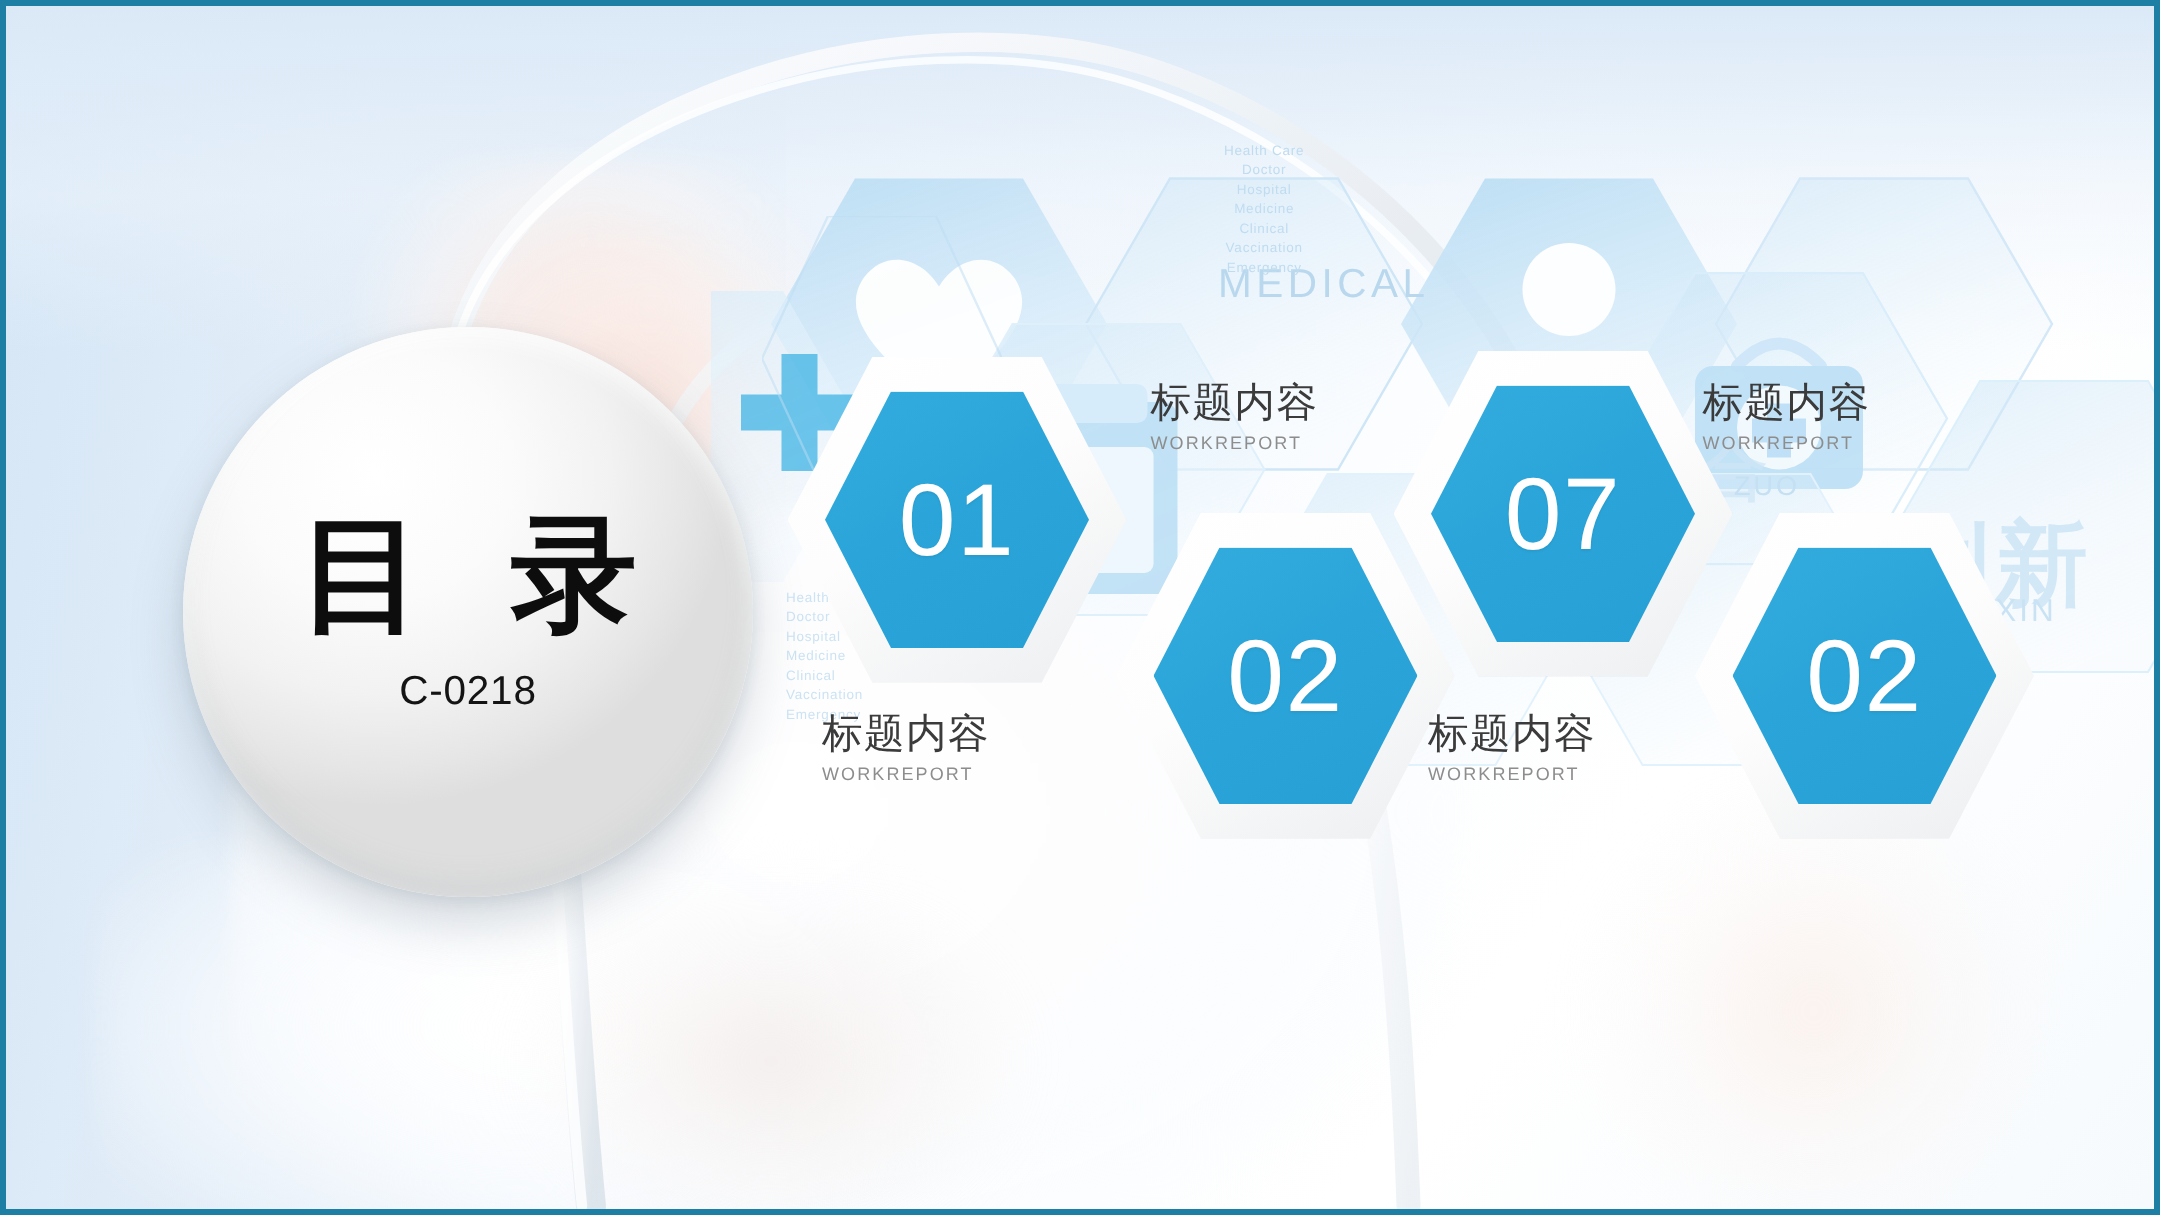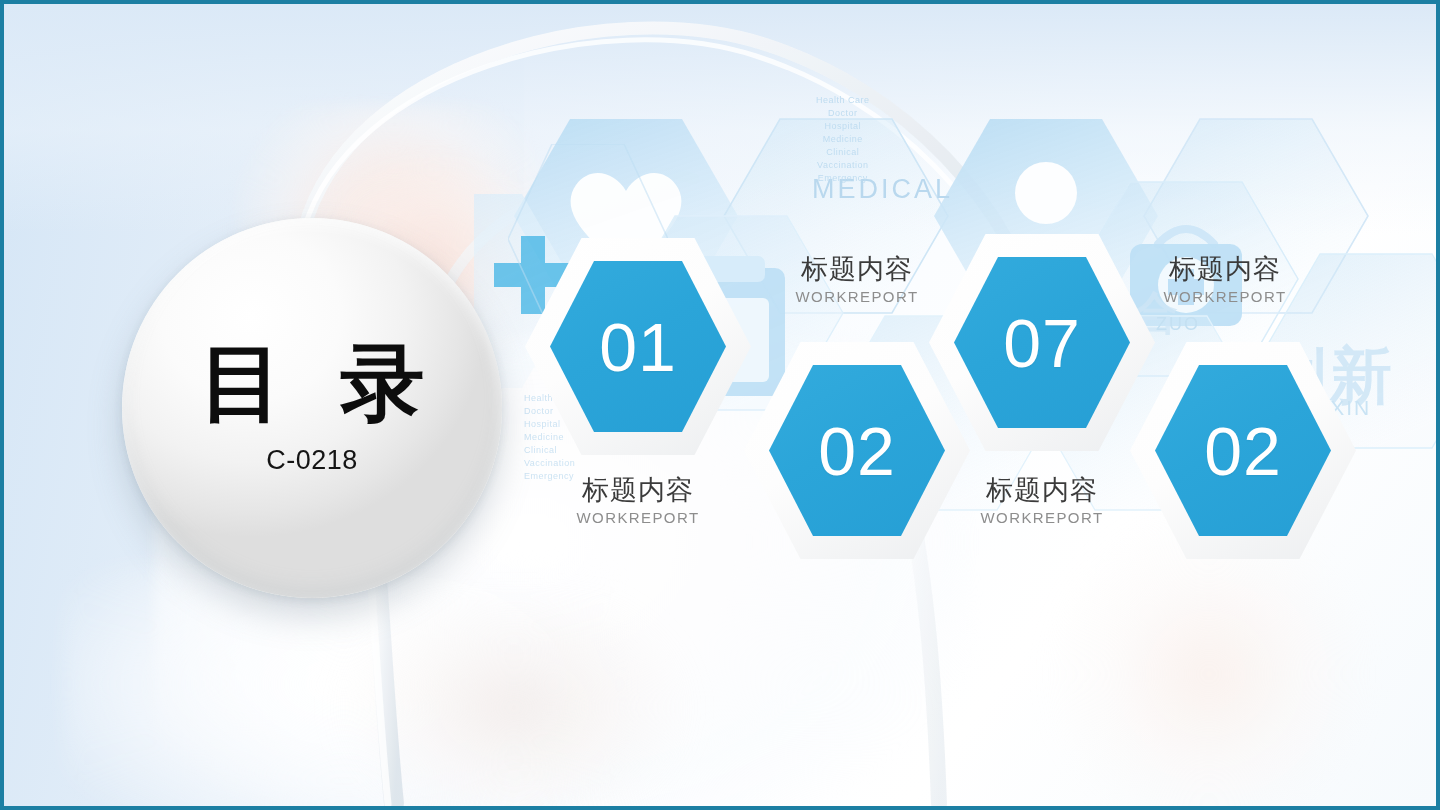--- a/index.html
+++ b/index.html
@@ -132,28 +132,28 @@
   .hex-num{
     color:#ffffff;
     font-size:68px;
     font-weight:400;
     letter-spacing:1px;
     line-height:1;
     text-shadow:0 1px 2px rgba(0,0,0,.06);
     text-align:center;
   }
 
-  .hexlabel{position:absolute;text-align:center;}
+  .hexlabel{position:absolute;text-align:left;}
   .hexlabel .cn{
     font-family:"DejaVu Sans","Liberation Sans",sans-serif;
     font-size:27px;color:#3b3b3b;letter-spacing:1px;line-height:1.15;
     white-space:nowrap;
   }
   .hexlabel .en{
-    font-size:15px;color:#8d8d8d;letter-spacing:1.4px;margin-top:4px;
+    font-size:12px;color:#8d8d8d;letter-spacing:1.4px;margin-top:4px;
     white-space:nowrap;
   }
 </style>
 </head>
 <body>
 
 <div id="slide">
 
   <div class="bg-base"></div>
   <div class="bg-tint-left"></div>

